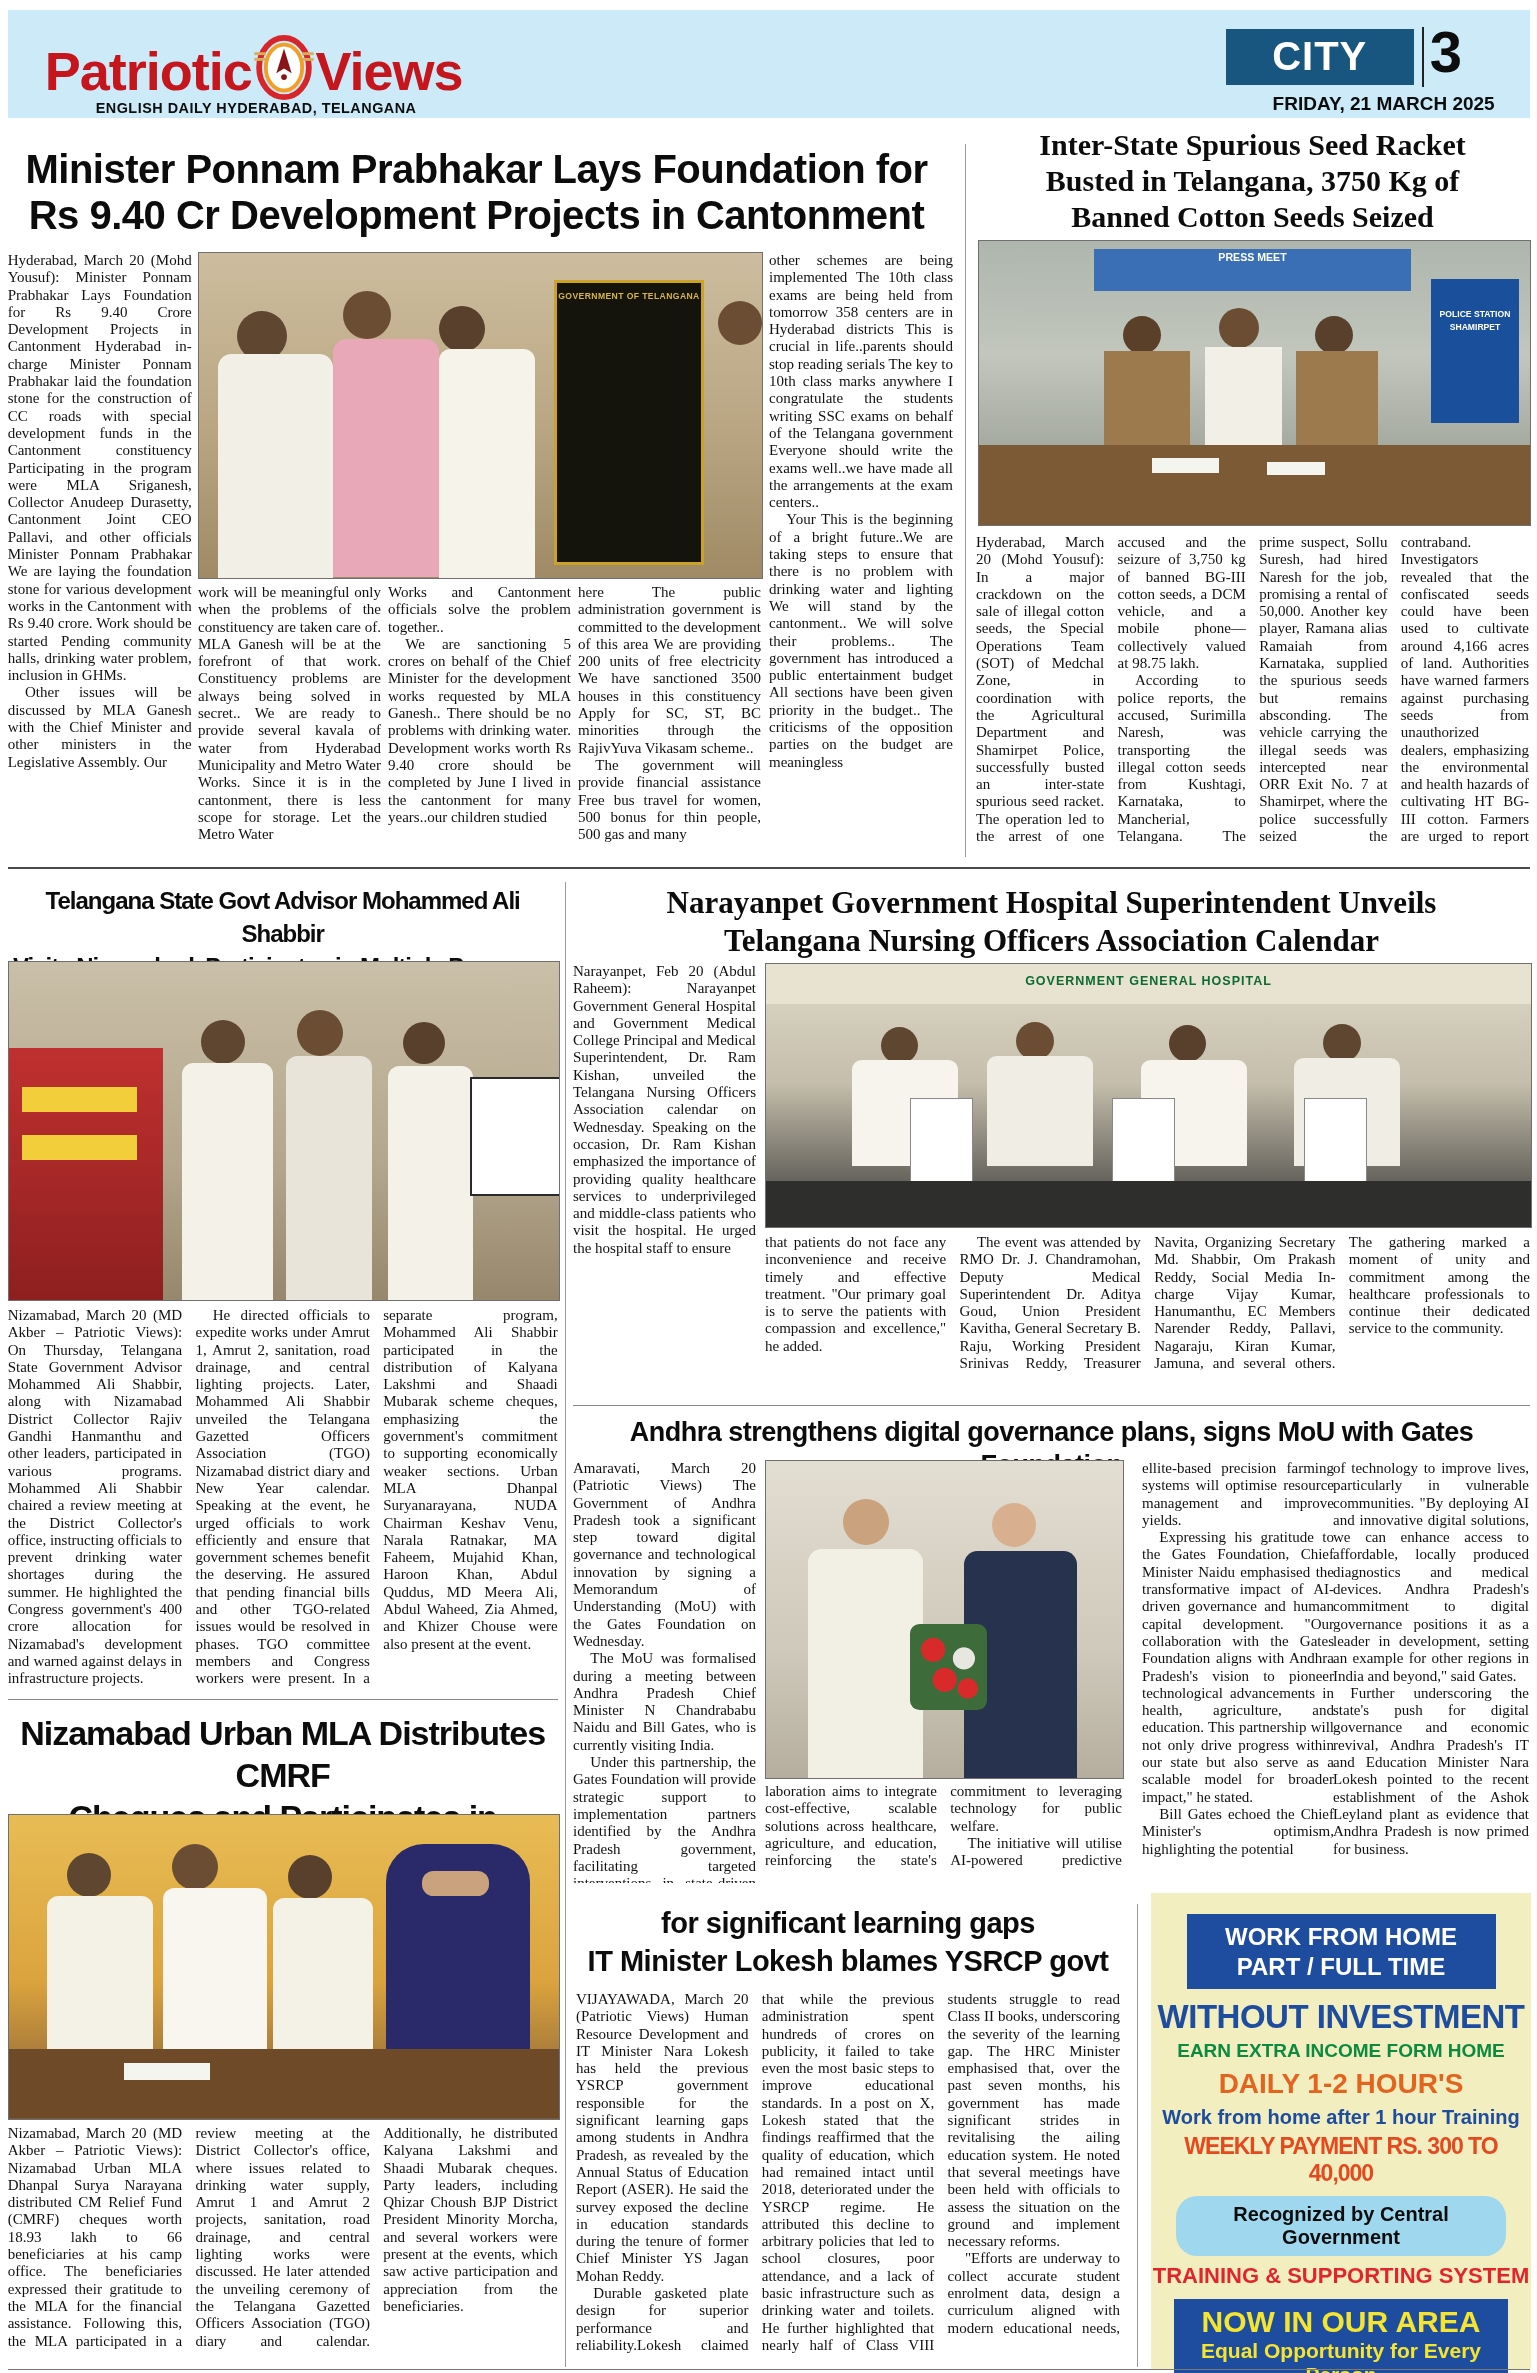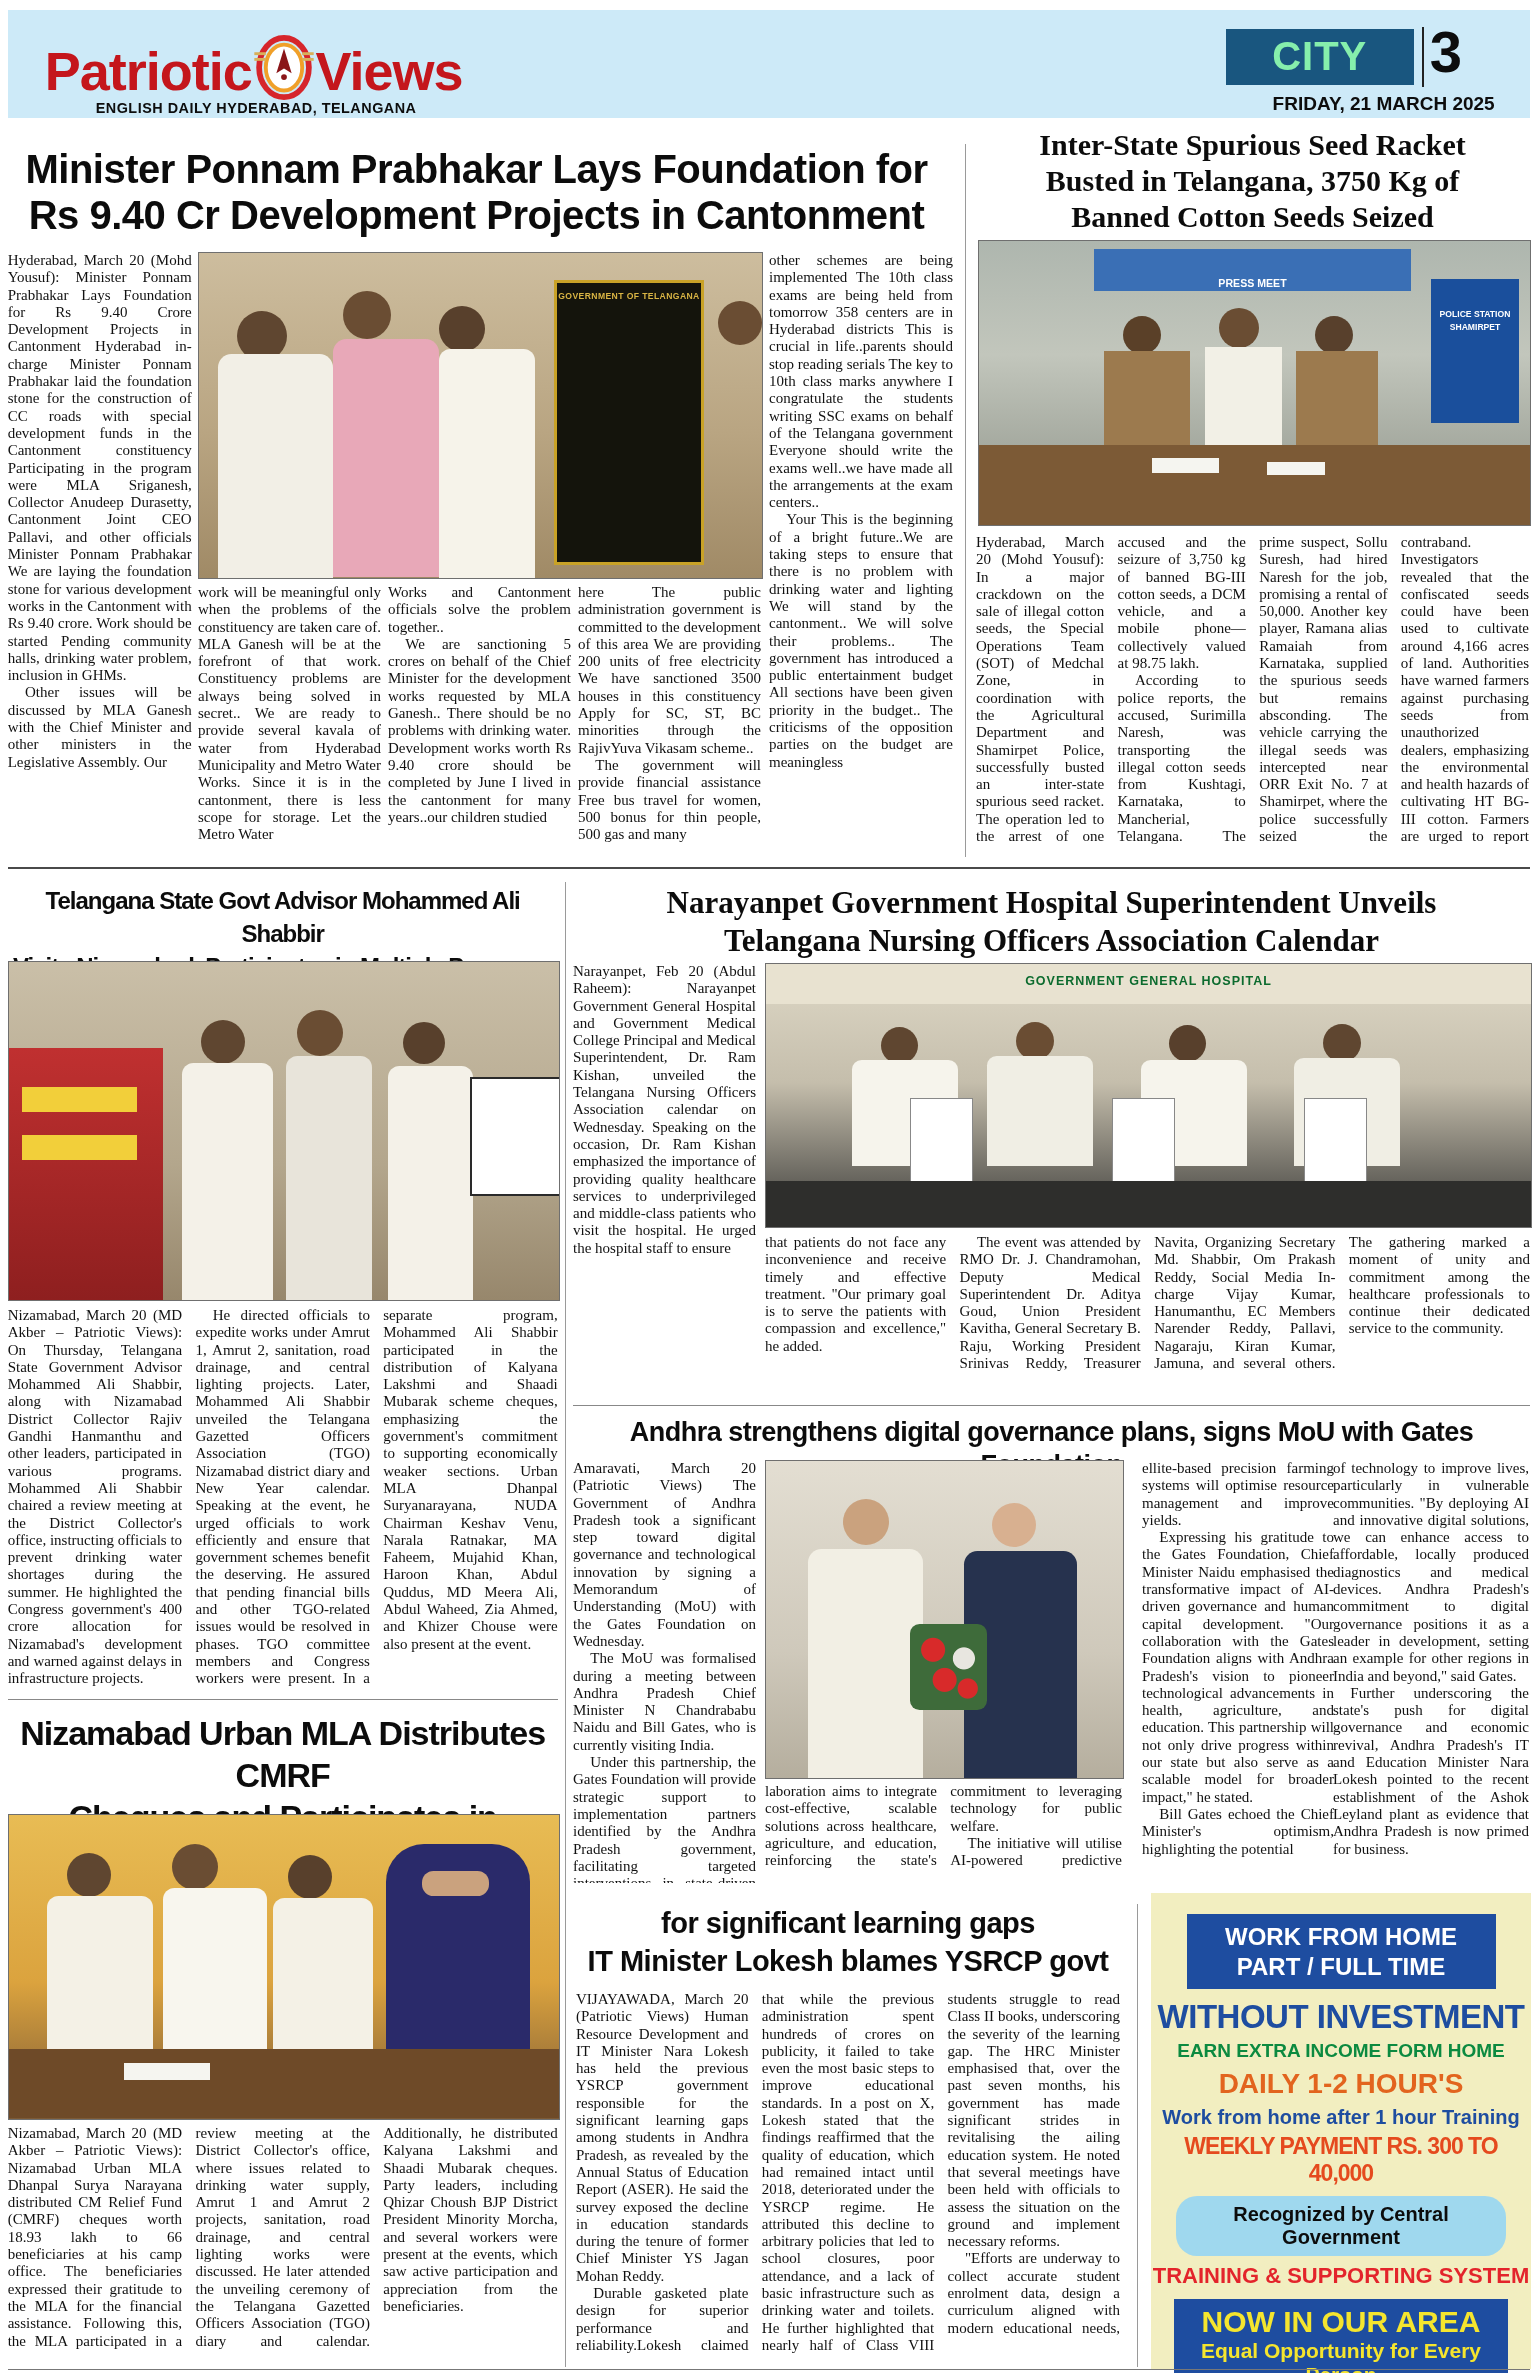--- a/index.html
+++ b/index.html
@@ -8,21 +8,21 @@
 
   
   .band { position:absolute; left:7.7px; top:9.6px; width:1522px; height:108px; background:#cdeaf8; }
   .logo-row { position:absolute; left:37px; top:25px; display:flex; align-items:flex-end; }
   .logo-word { font-family:"Liberation Sans",sans-serif; font-weight:700; font-size:54px; line-height:54px;
                color:#c4161c; letter-spacing:-1px; }
   .emblem { width:60px; height:67px; margin:0 1.9px -3.8px 1.9px; position:relative; }
   .tagline { position:absolute; left:88px; top:90px; font-family:"Liberation Sans",sans-serif;
              font-weight:700; font-size:14.4px; letter-spacing:0.5px; color:#0d0d0d; }
   .city-badge { position:absolute; left:1218px; top:19px; width:188px; height:56px; background:#19567f;
-                color:#86efac; font-family:"Liberation Sans",sans-serif; font-weight:700; font-size:40px;
+                color:#ffffff; font-family:"Liberation Sans",sans-serif; font-weight:700; font-size:40px;
                 display:flex; align-items:center; justify-content:center; letter-spacing:1px; }
   .page-num { position:absolute; left:1422px; top:11.5px; font-family:"Liberation Sans",sans-serif;
               font-weight:700; font-size:58px; color:#0d0d0d; line-height:61px;}
   .pg-sep { position:absolute; left:1414px; top:17.3px; width:1.9px; height:60px; background:#222; }
   .date-line { position:absolute; right:35px; top:83px; font-family:"Liberation Sans",sans-serif;
                font-weight:700; font-size:19px; color:#0d0d0d; }
 
   
   .hl-sans { position:absolute; font-family:"Liberation Sans",sans-serif; font-weight:700;
              text-align:center; letter-spacing:-0.5px; color:#0c0c0c; }
@@ -137,21 +137,21 @@
   <div class="vrule" style="left:965px; top:144px; height:713px;"></div>
 
   <section>
     <div class="hl-serif" style="left:976px; top:127px; width:553px; font-size:30px; line-height:36px;">
       <div>Inter-State Spurious Seed Racket</div>
       <div>Busted in Telangana, 3750 Kg of</div>
       <div>Banned Cotton Seeds Seized</div>
     </div>
     <div class="photo" style="left:978px; top:240px; width:551px; height:284px; background:linear-gradient(180deg,#aeb6ae 0%,#c2c6bc 40%,#8d9288 100%);">
       <div class="ph-el" style="left:115px; top:7.7px; width:317px; height:42px; background:#3a6fb5;">
-        <div class="banner-text" style="margin-top:28px;">PRESS MEET</div>
+        <div class="banner-text" style="margin-top:2px;">PRESS MEET</div>
       </div>
       <div class="ph-el head" style="left:144px; top:75px; width:38px; height:38px; background:#5a4028;"></div>
       <div class="ph-el head" style="left:240px; top:67px; width:40px; height:40px; background:#6a4d33;"></div>
       <div class="ph-el head" style="left:336px; top:75px; width:38px; height:38px; background:#58402c;"></div>
       <div class="ph-el" style="left:125px; top:110px; width:86px; height:96px; background:#9c7a4e;"></div>
       <div class="ph-el" style="left:226px; top:106px; width:77px; height:101px; background:#f2f0e6;"></div>
       <div class="ph-el" style="left:317px; top:110px; width:82px; height:96px; background:#9c7a4e;"></div>
       <div class="ph-el" style="left:0px; top:204px; width:551px; height:81px; background:#7c5a36;"></div>
       <div class="ph-el" style="left:173px; top:217px; width:67px; height:15.4px; background:#f5f5f0;"></div>
       <div class="ph-el" style="left:288px; top:221px; width:58px; height:13.4px; background:#f5f5f0;"></div>

